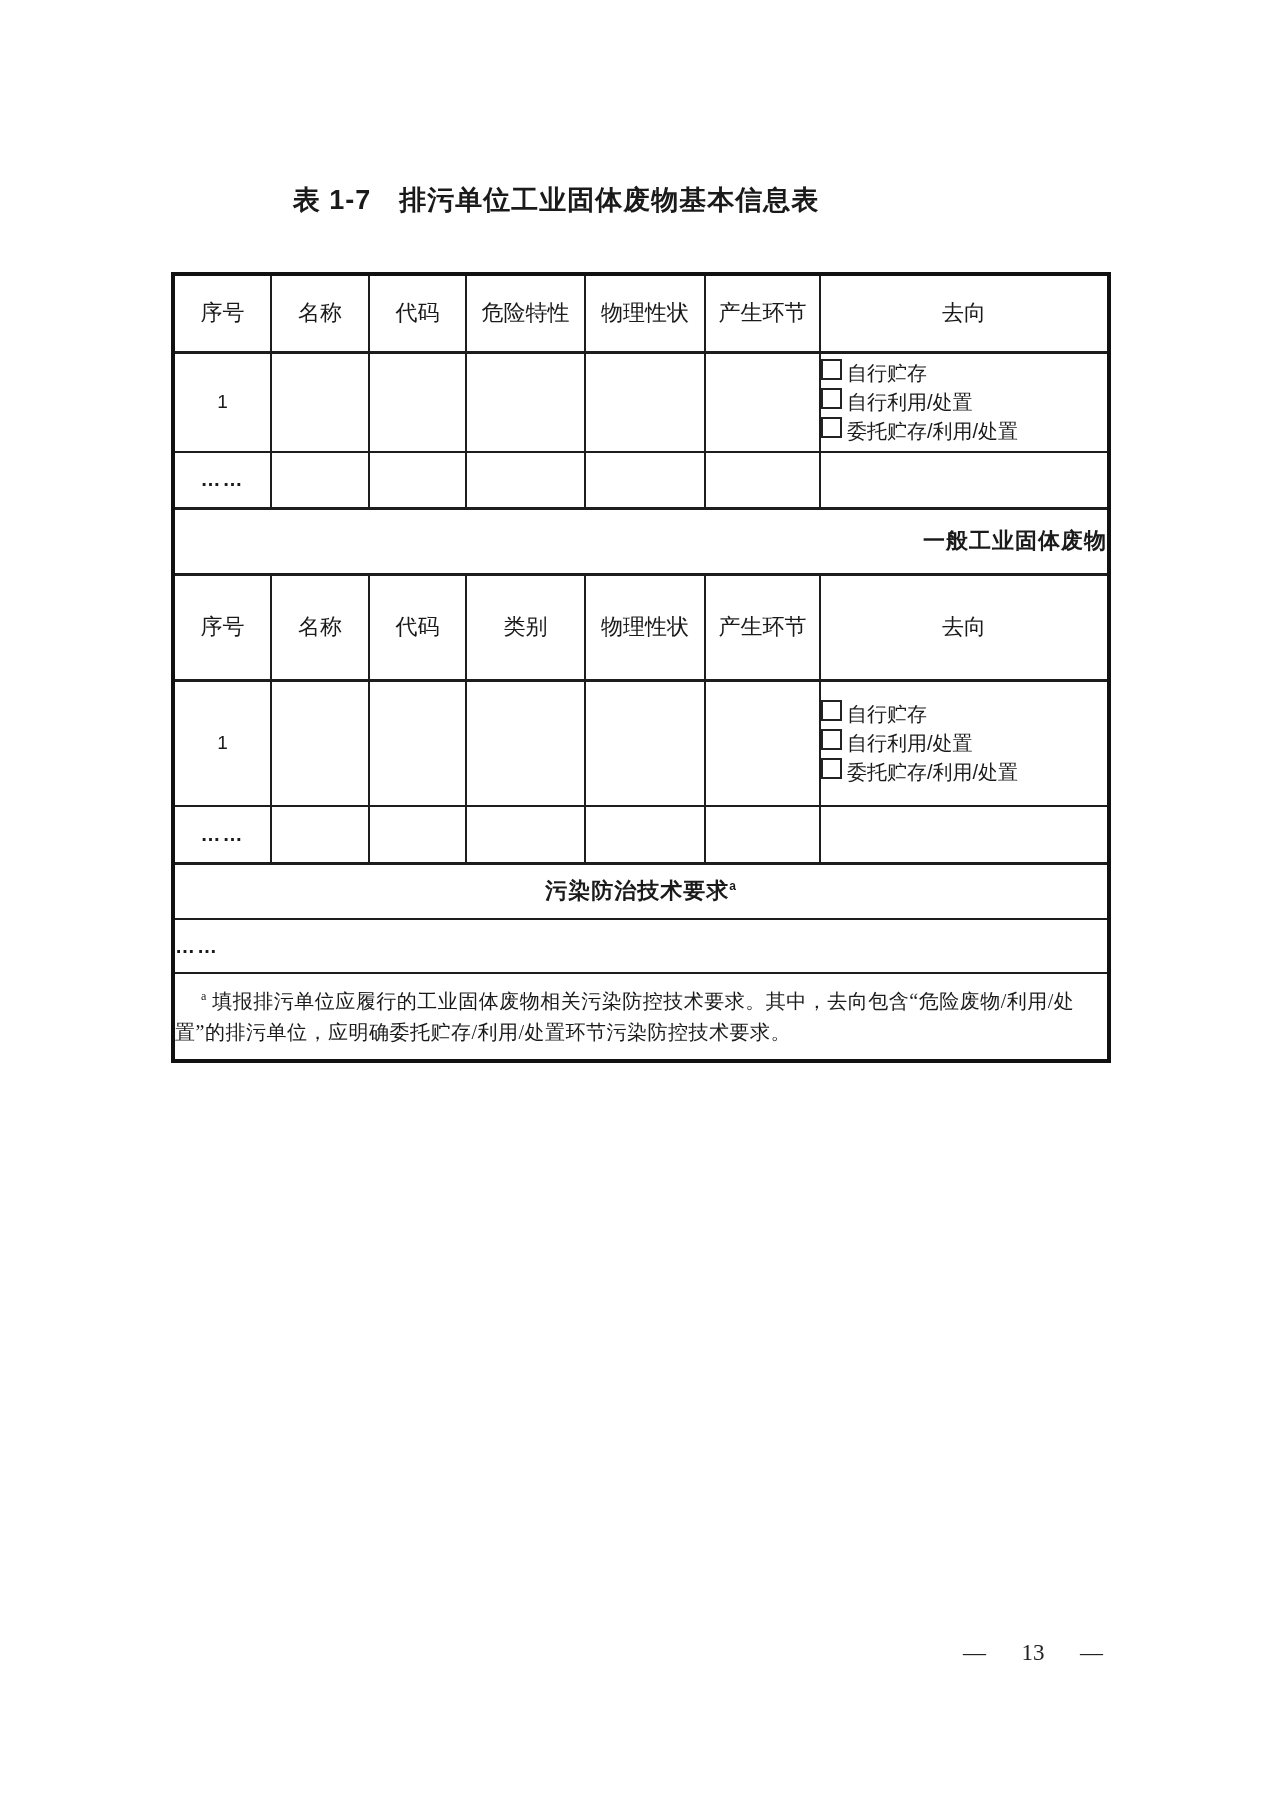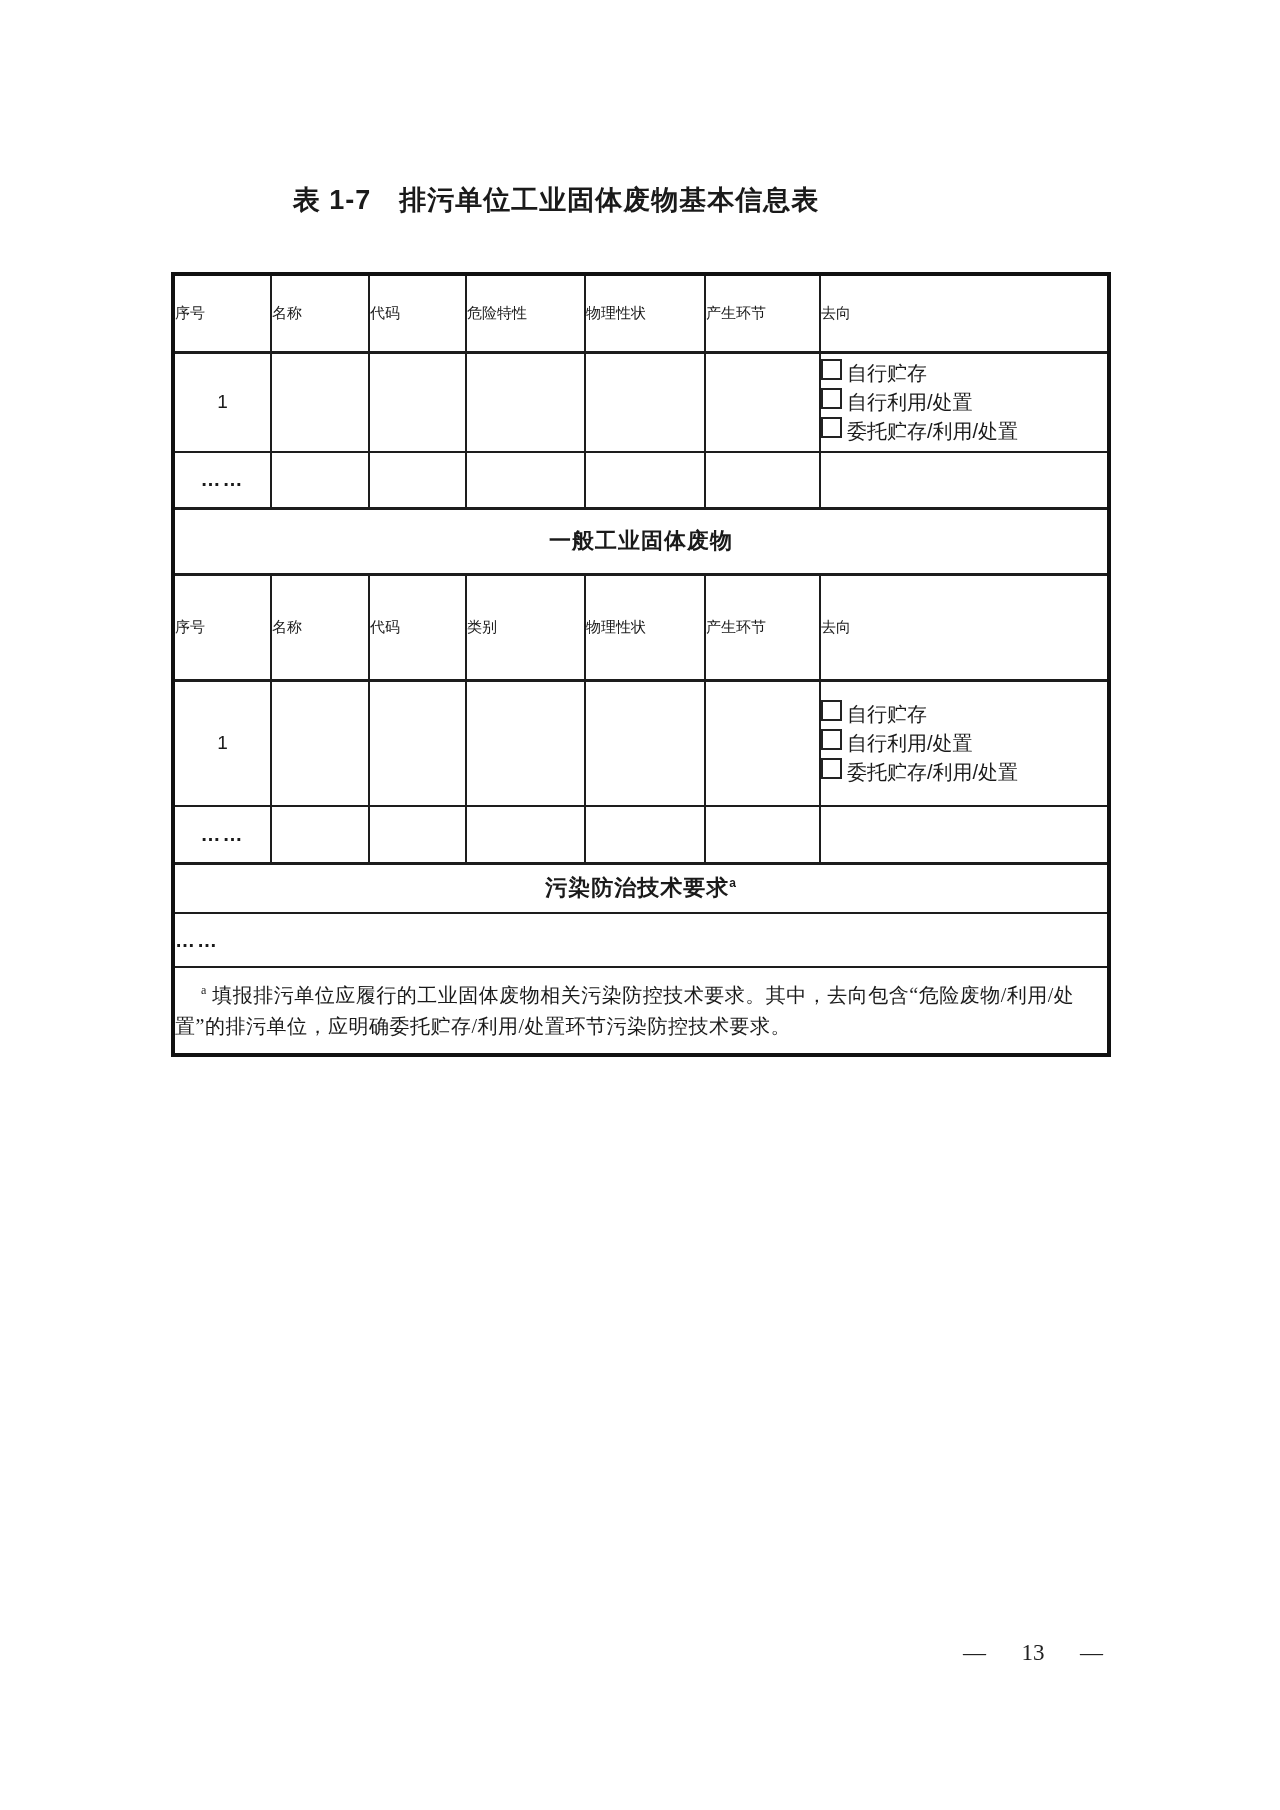--- a/index.html
+++ b/index.html
@@ -44,25 +44,25 @@
     padding: 0;
     overflow: hidden;
   }
   tr.sec td {
     text-align: center;
     font-weight: bold;
     font-size: 22px;
     letter-spacing: 1px;
   }
   tr.colhead td {
-    text-align: left;
-    font-size: 15px;
+    text-align: center;
+    font-size: 22px;
     border-bottom-width: 3px;
   }
-  tr.sec2 td { border-top-width: 3px; border-bottom-width: 3px; }
+  tr.sec2 td { border-top-width: 3px; border-bottom-width: 3px; text-align: right; }
   tr.tech td { border-top-width: 3px; }
   td.seq-cell {
     text-align: center;
     font-size: 19px;
   }
   td.ellipsis-cell {
     text-align: center;
     font-size: 20px;
     font-weight: bold;
     letter-spacing: 2px;
@@ -220,21 +220,21 @@
       <tr style="height:57px">
         <td class="ellipsis-cell">……</td>
         <td></td>
         <td></td>
         <td></td>
         <td></td>
         <td></td>
         <td></td>
       </tr>
 
-      <tr class="sec tech" style="height:50px">
+      <tr class="sec tech" style="height:56px">
         <td colspan="7">
           <span>污染防治技术要求</span><sup class="fn-sup">a</sup>
         </td>
       </tr>
       <tr style="height:54px">
         <td colspan="7" class="ellipsis-wide">……</td>
       </tr>
 
       <tr style="height:88px">
         <td colspan="7" class="footnote-cell">

